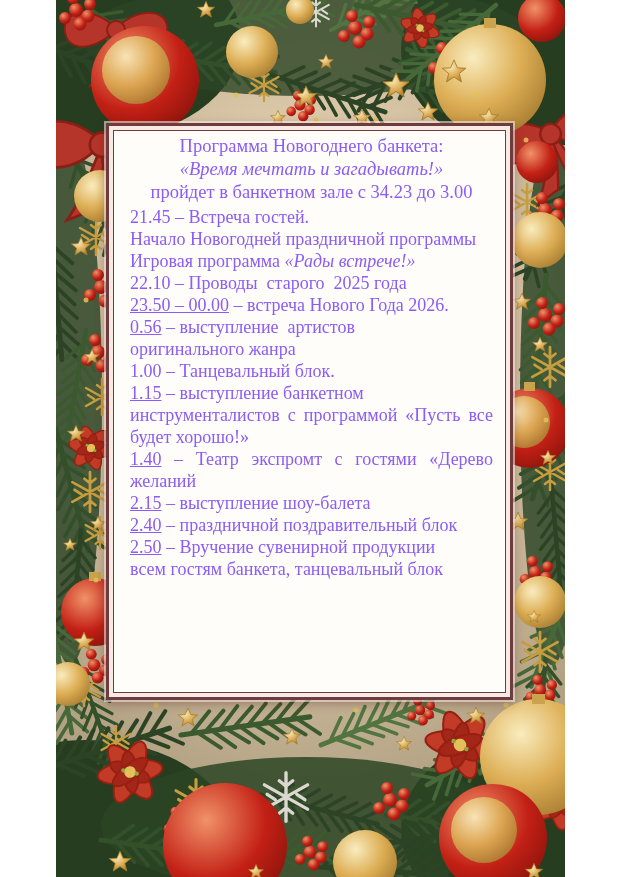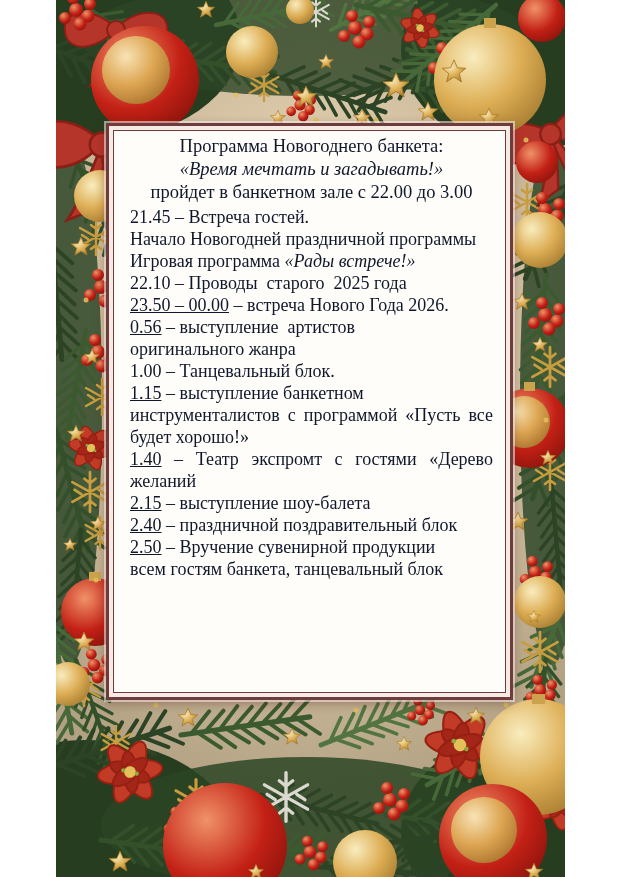--- a/index.html
+++ b/index.html
@@ -5,21 +5,21 @@
   html,body{margin:0;padding:0;background:#ffffff;}
   body{font-family:"Liberation Serif","DejaVu Serif",serif;}
   .page{position:relative;width:621px;height:877px;background:#ffffff;overflow:hidden;}
   .photo{position:absolute;left:56px;top:0;width:509px;height:877px;overflow:hidden;
          background:radial-gradient(ellipse 72% 55% at 50% 38%, #eddcbd 0%, #dccaab 42%, #c6b496 72%, #b2a183 100%);}
   .decor{position:absolute;left:0;top:0;}
   .frame{position:absolute;left:50px;top:123px;width:407px;height:577px;box-sizing:border-box;
          border:3px solid var(--frame,#6e3c3c);padding:4px;background:#f7eae5;
          box-shadow:0 0 0 2px rgba(252,242,238,.55), 0 3px 10px rgba(80,30,20,.4);}
   .frame-inner{box-sizing:border-box;width:100%;height:100%;border:1px solid var(--frame,#6e3c3c);
-         background:#fffdfa;padding:4px 12px 4px 16px;color:#0f172a;overflow:hidden;}
+         background:#fffdfa;padding:4px 12px 4px 16px;color:#8b5cf6;overflow:hidden;}
   .header{text-align:center;font-size:18.5px;line-height:23px;}
   .tagline{font-style:italic;text-align:center;}
   .schedule{font-size:18px;line-height:22px;margin-top:2px;}
   .row{text-align:justify;}
   .u{text-decoration:underline;}
   .i{font-style:italic;margin-top:28px;}
 </style>
 </head>
 <body>
 
@@ -245,21 +245,21 @@
           <circle cx="260" cy="120" r="2.5" fill="#e3c05a"></circle>
         <circle cx="470" cy="140" r="2.5" fill="#e3c05a"></circle>
       </g>
     </svg>
 
     <div class="frame">
       <div class="frame-inner">
         <div class="header">
           <div>Программа Новогоднего банкета:</div>
           <div class="tagline">«Время мечтать и загадывать!»</div>
-          <div>пройдет в банкетном зале с 22.00 до 3.00</div>
+          <div>пройдет в банкетном зале с 34.23 до 3.00</div>
         </div>
         <div class="schedule">
             <div class="row"><span>21.45 – Встреча гостей.</span></div>
             <div class="row"><span>Начало Новогодней праздничной программы</span></div>
             <div class="row"><span>Игровая программа </span><span class="i">«Рады встрече!»</span></div>
             <div class="row"><span>22.10 – Проводы&nbsp; старого&nbsp; 2025 года</span></div>
             <div class="row"><span class="u">23.50 – 00.00</span><span> – встреча Нового Года 2026.</span></div>
             <div class="row"><span class="u">0.56</span><span> – выступление&nbsp; артистов</span><br><span>оригинального жанра</span></div>
             <div class="row"><span>1.00 – Танцевальный блок.</span></div>
             <div class="row"><span class="u">1.15</span><span> – выступление банкетном</span><br><span>инструменталистов с программой «Пусть все будет хорошо!»</span></div>

